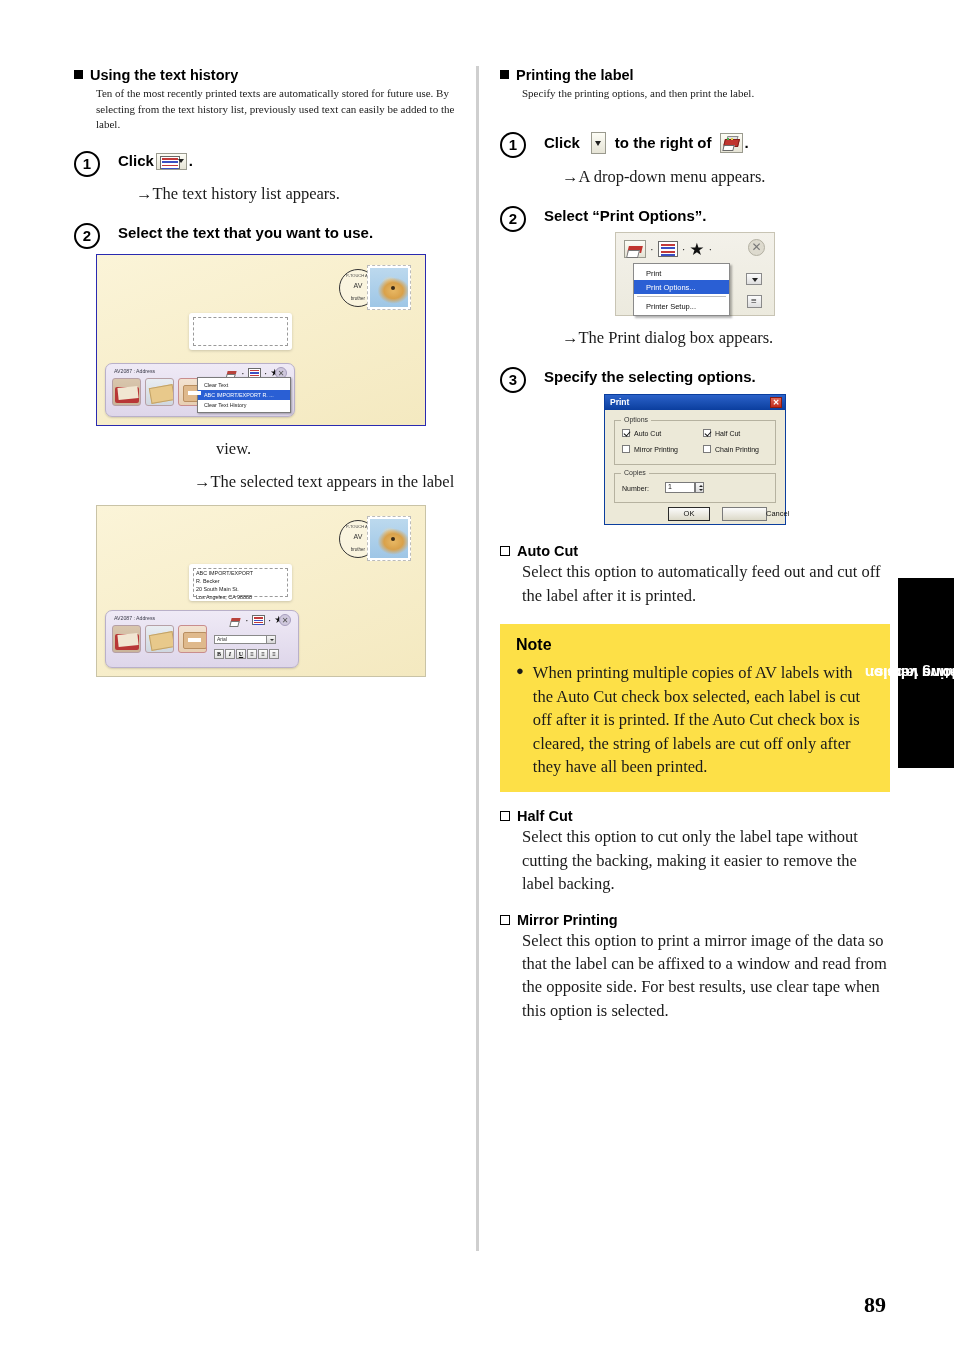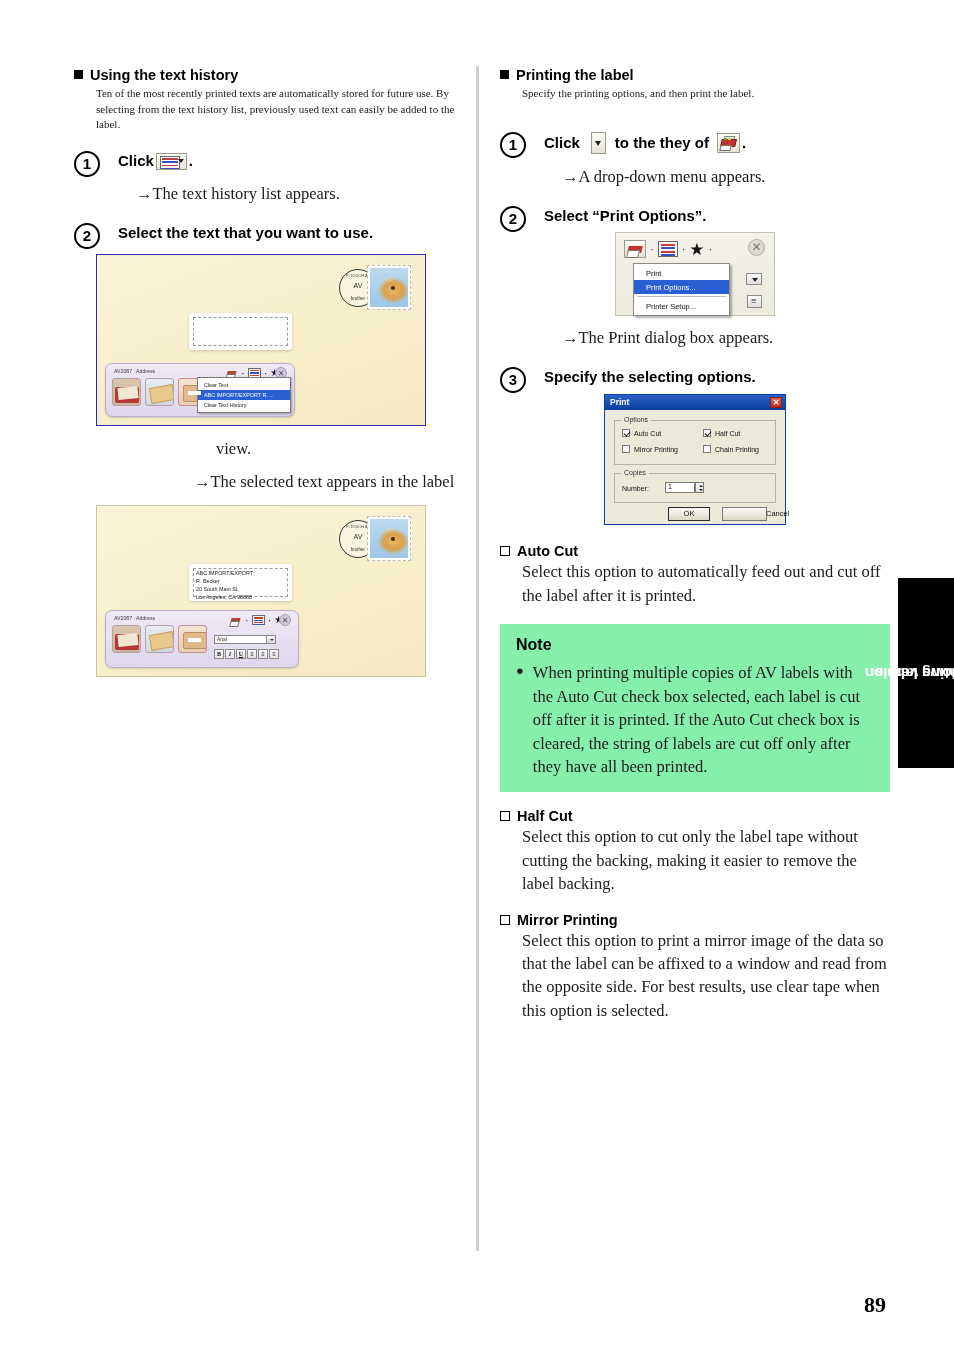--- a/index.html
+++ b/index.html
@@ -77,21 +77,21 @@
   
   .opt { margin-top:16px; }
   .opt-head { font-family:"Liberation Sans", sans-serif; font-weight:bold;
               font-size:14.5px; display:flex; gap:7px; align-items:flex-start; }
   .cbox { display:inline-block; width:10px; height:10px; border:1.6px solid #000;
           margin-top:3px; flex:none; background:#fff; }
   .opt-body { margin-left:22px; font-size:16.5px; line-height:1.42; color:#1a1a1a;
               margin-top:1px; }
 
   
-  .note { background:#86efac; margin-top:17px; padding:12px 16px 14px 16px; }
+  .note { background:#fde047; margin-top:17px; padding:12px 16px 14px 16px; }
   .note h4 { font-family:"Liberation Sans", sans-serif; font-size:16px;
              font-weight:bold; margin-bottom:7px; }
   .note-item { display:flex; gap:9px; font-size:16.5px; line-height:1.42;
                color:#1a1a1a; }
   .note-bullet { flex:none; font-size:13px; line-height:1.6; }
 
   
   .side-tab { position:absolute; right:0; top:578px; width:56px; height:190px;
               background:#000; }
   .side-tab span { display:block; position:absolute; left:50%; top:50%;
@@ -437,21 +437,21 @@
 
     <div class="step" style="margin-top:30px;">
       <div class="circ">1</div>
       <div class="step-title">
         <span>Click</span>
         <span style="width:7px"></span>
         <span class="chip chip-caret">
           <span class="dd"></span>
         </span>
         <span style="width:5px"></span>
-        <span>to the they of</span>
+        <span>to the right of</span>
         <span style="width:4px"></span>
         <span class="chip chip-print">
           <span class="top"></span>
           <span class="body"></span>
           <span class="g"></span>
           <span class="y"></span>
           <span class="paper"></span>
         </span>
         <span>.</span>
       </div>

